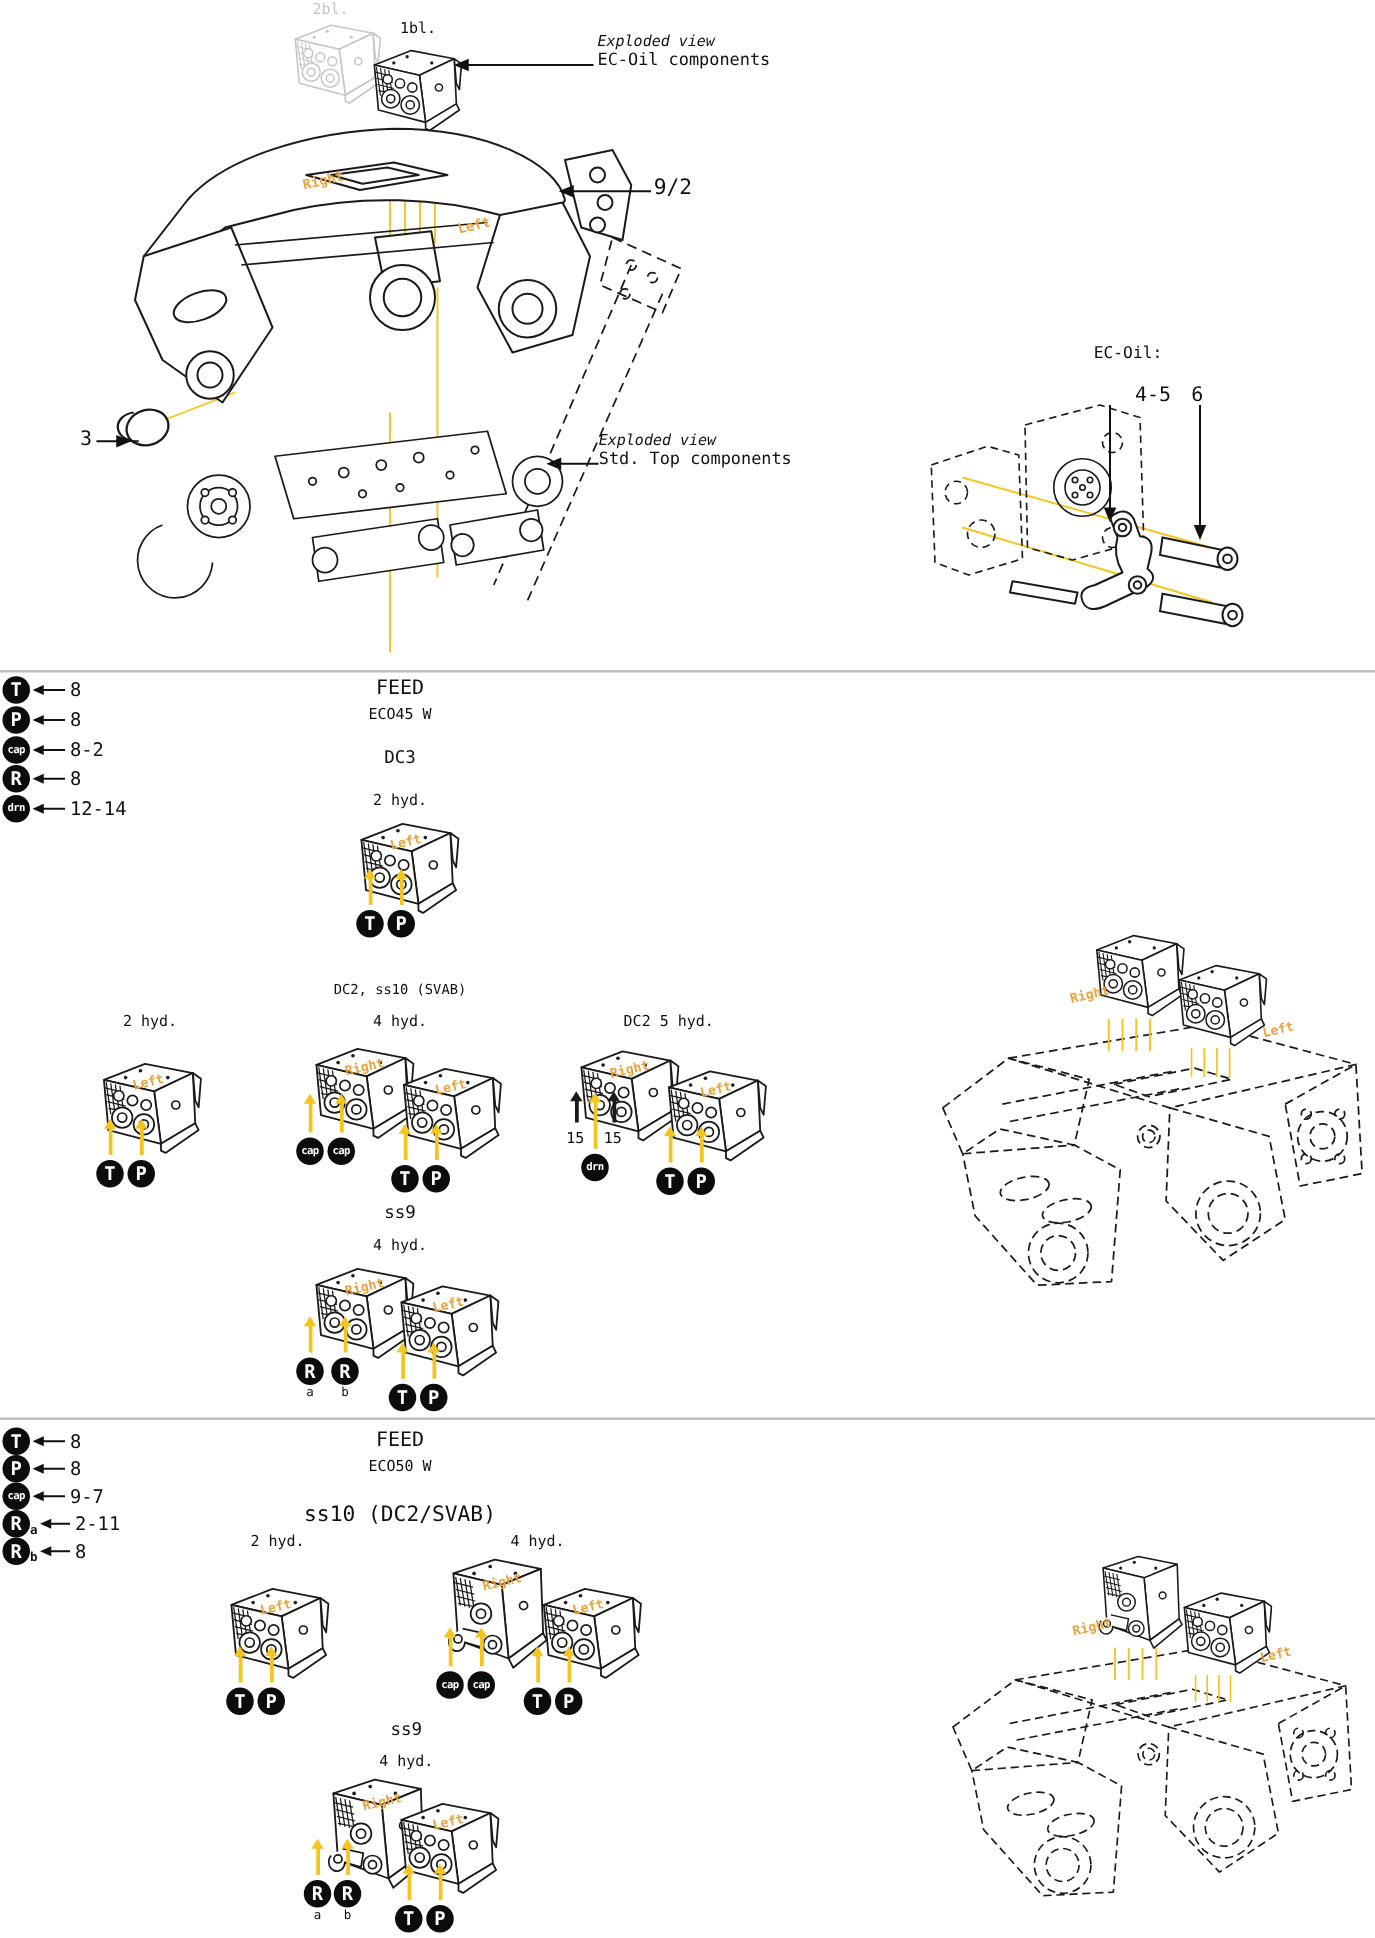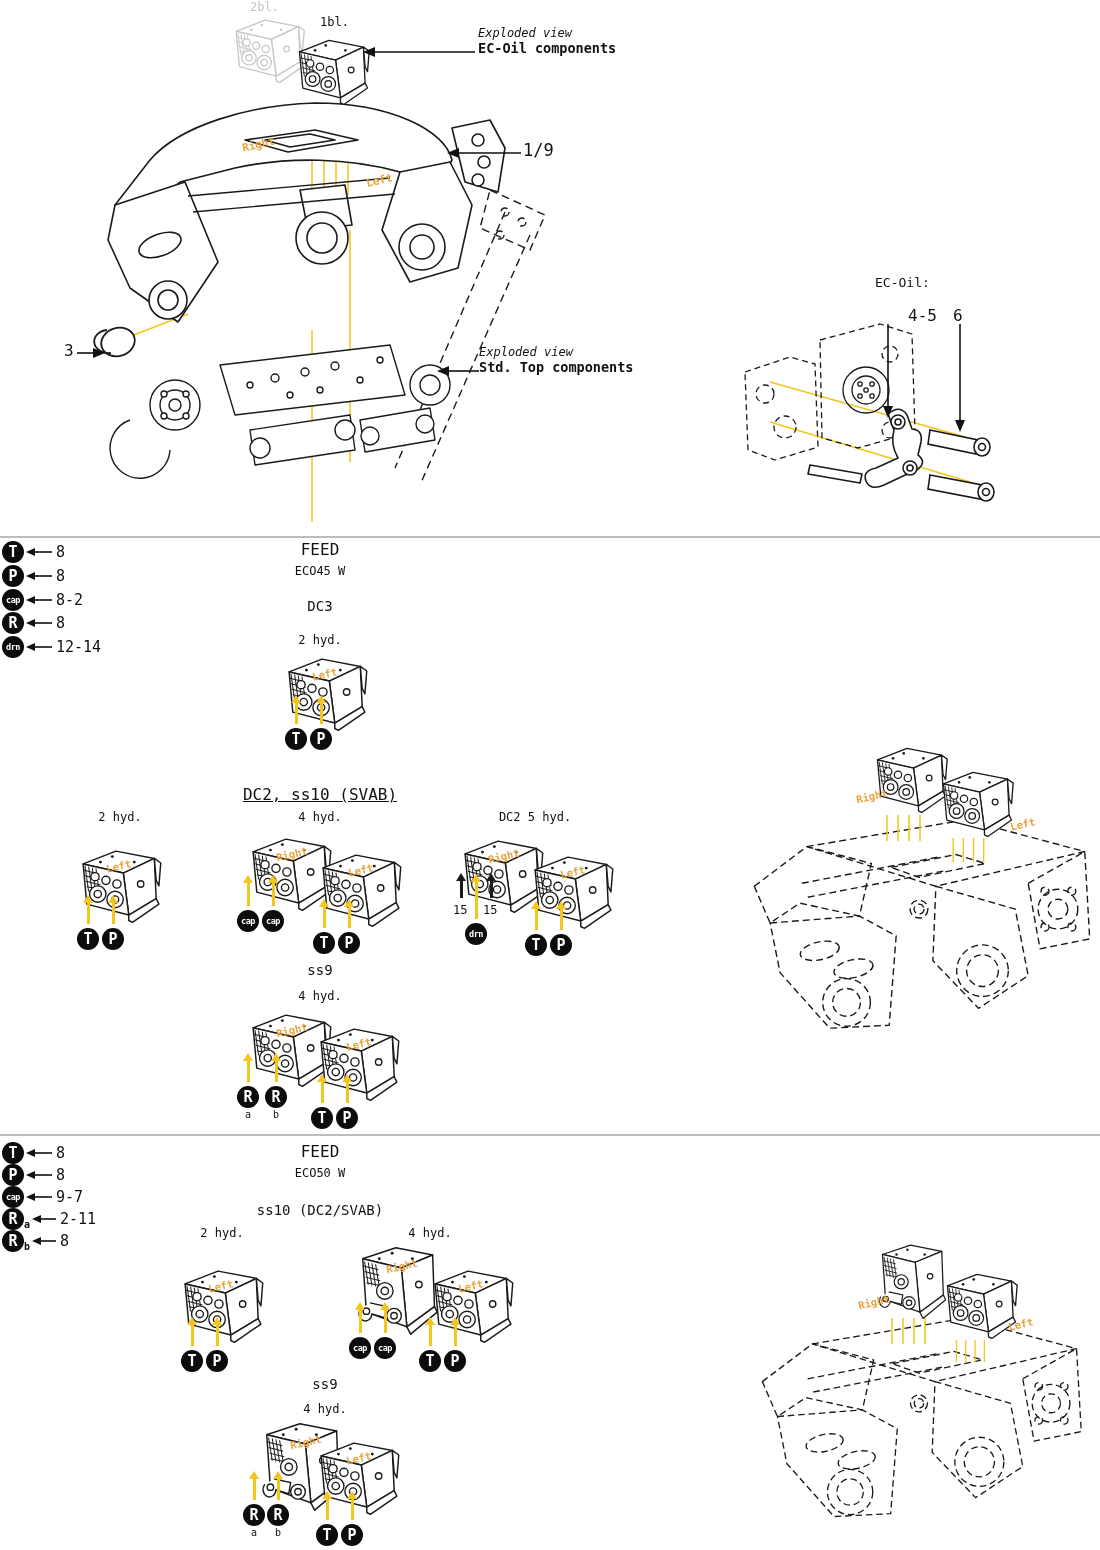--- a/index.html
+++ b/index.html
@@ -1,21 +1,21 @@
 <!DOCTYPE html>
 <html><head>
 <meta charset="utf-8">
 <style>
   html,body{margin:0;padding:0;background:#fff;}
   #page{position:relative;width:1100px;height:1550px;background:#fff;overflow:hidden;
         font-family:"DejaVu Sans Mono",monospace;color:#111;}
   .abs{position:absolute;}
   .t{font-family:"DejaVu Sans Mono",monospace;color:#111;white-space:nowrap;}
   .italic{font-style:italic;}
-  .bold{font-weight:bold;}
+  .bold{font-weight:normal;}
   .ctr{text-align:center;}
   .ghosttxt{color:#c4c4c4;}
   svg.art{color:#1a1a1a;overflow:visible;}
   svg.art.ghost{color:#c6c6c6;}
   .badge{display:inline-flex;align-items:center;justify-content:center;width:22px;height:22px;
          border-radius:50%;background:#0c0c0c;color:#fff;font-weight:bold;font-size:15px;
          font-family:"DejaVu Sans Mono",monospace;flex:none;}
   .badge.txt{font-size:8.5px;letter-spacing:-0.5px;}
   .lrow{position:absolute;display:flex;align-items:center;height:22px;}
   .lrow .bsub{font-size:10px;font-weight:bold;margin:10px 0 0 0px;}
@@ -228,21 +228,21 @@
   <polygon points="0,7 12,2 12,12" fill="#111"></polygon>
       <line x1="10" y1="7" x2="112" y2="7" stroke="#111" stroke-width="1.6"></line>
 </svg>
 <span class="t abs italic" style="left:478px;top:26px;font-size:12px;">Exploded view</span>
 <span class="t abs bold" style="left:478px;top:40px;font-size:13.5px;">EC-Oil components</span>
 
 <svg class="abs" style="left:447px;top:146px;" width="74" height="14">
   <polygon points="0,7 12,2 12,12" fill="#111"></polygon>
       <line x1="10" y1="7" x2="74" y2="7" stroke="#111" stroke-width="1.6"></line>
 </svg>
-<span class="t abs" style="left:523px;top:140px;font-size:17px;">1/9</span>
+<span class="t abs" style="left:523px;top:140px;font-size:17px;">9/2</span>
 
 <span class="t abs" style="left:64px;top:341px;font-size:16px;">3</span>
 <svg class="abs" style="left:77px;top:346px;" width="28" height="14">
   <line x1="0" y1="7" x2="18" y2="7" stroke="#111" stroke-width="1.6"></line>
       <polygon points="28,7 16,2 16,12" fill="#111"></polygon>
 </svg>
 
 <span class="vlabel" style="left:242px;top:138px;font-size:11px;">Right</span>
 <span class="vlabel" style="left:366px;top:174px;font-size:11px;">Left</span>
 
@@ -361,21 +361,21 @@
 <span class="vlabel" style="left:312px;top:668px;">Left</span>
 <div class="pc" style="left:284px;top:702px;">
   <div class="ua" style="height:22px;"></div>
   <span class="badge">T</span>
 </div>
 <div class="pc" style="left:309px;top:702px;">
   <div class="ua" style="height:22px;"></div>
   <span class="badge">P</span>
 </div>
 
-<div class="t abs ctr" style="left:220px;top:785px;width:200px;font-size:16px;text-decoration:underline;">DC2, ss10 (SVAB)</div>
+<div class="t abs ctr" style="left:220px;top:785px;width:200px;font-size:11px;">DC2, ss10 (SVAB)</div>
 
 <div class="t abs ctr" style="left:70px;top:810px;width:100px;font-size:12px;">2 hyd.</div>
 <svg class="art abs" style="left:70px;top:842px;" width="92" height="84">
       <use href="#sym-valve"></use>
     </svg>
 <span class="vlabel" style="left:106px;top:860px;">Left</span>
 <div class="pc" style="left:76px;top:902px;">
   <div class="ua" style="height:22px;"></div>
   <span class="badge">T</span>
 </div>
@@ -527,21 +527,21 @@
   <span class="bsub t">b</span>
   <svg width="24" height="10">
         <polygon points="0,5 9,1 9,9" fill="#111"></polygon>
         <line x1="8" y1="5" x2="24" y2="5" stroke="#111" stroke-width="1.6"></line>
       </svg>
   <span class="lval t">8</span>
 </div>
 
 <div class="t abs ctr" style="left:250px;top:1142px;width:140px;font-size:16px;">FEED</div>
 <div class="t abs ctr" style="left:250px;top:1166px;width:140px;font-size:12px;">ECO50 W</div>
-<div class="t abs ctr" style="left:230px;top:1202px;width:180px;font-size:14px;">ss10 (DC2/SVAB)</div>
+<div class="t abs ctr" style="left:230px;top:1202px;width:180px;font-size:17px;">ss10 (DC2/SVAB)</div>
 
 <div class="t abs ctr" style="left:172px;top:1226px;width:100px;font-size:12px;">2 hyd.</div>
 <svg class="art abs" style="left:172px;top:1262px;" width="92" height="84">
       <use href="#sym-valve"></use>
     </svg>
 <span class="vlabel" style="left:208px;top:1280px;">Left</span>
 <div class="pc" style="left:180px;top:1324px;">
   <div class="ua" style="height:22px;"></div>
   <span class="badge">T</span>
 </div>

